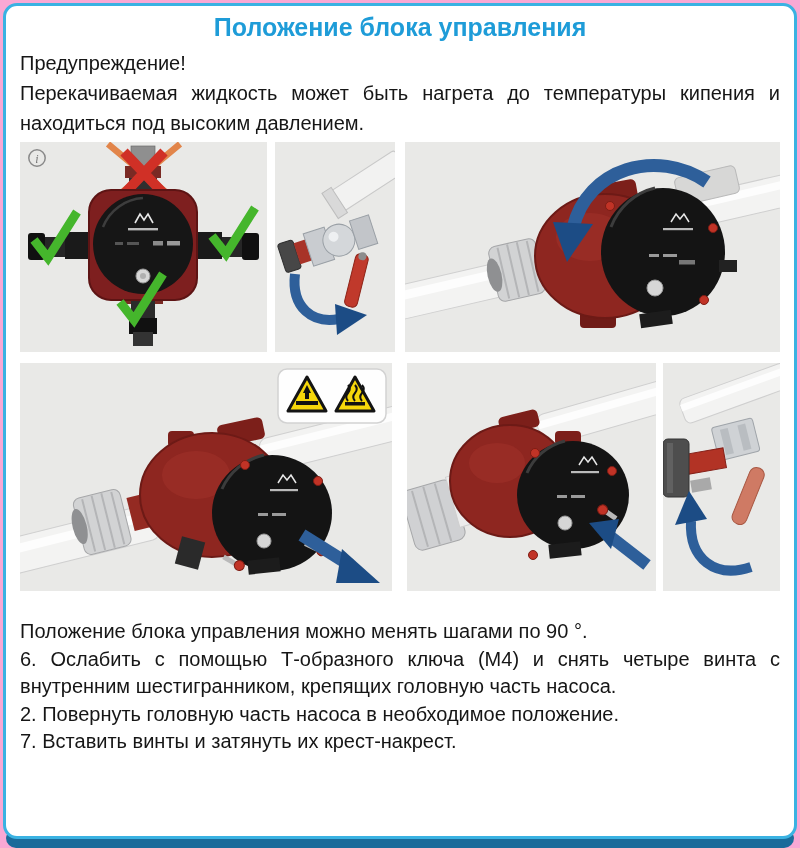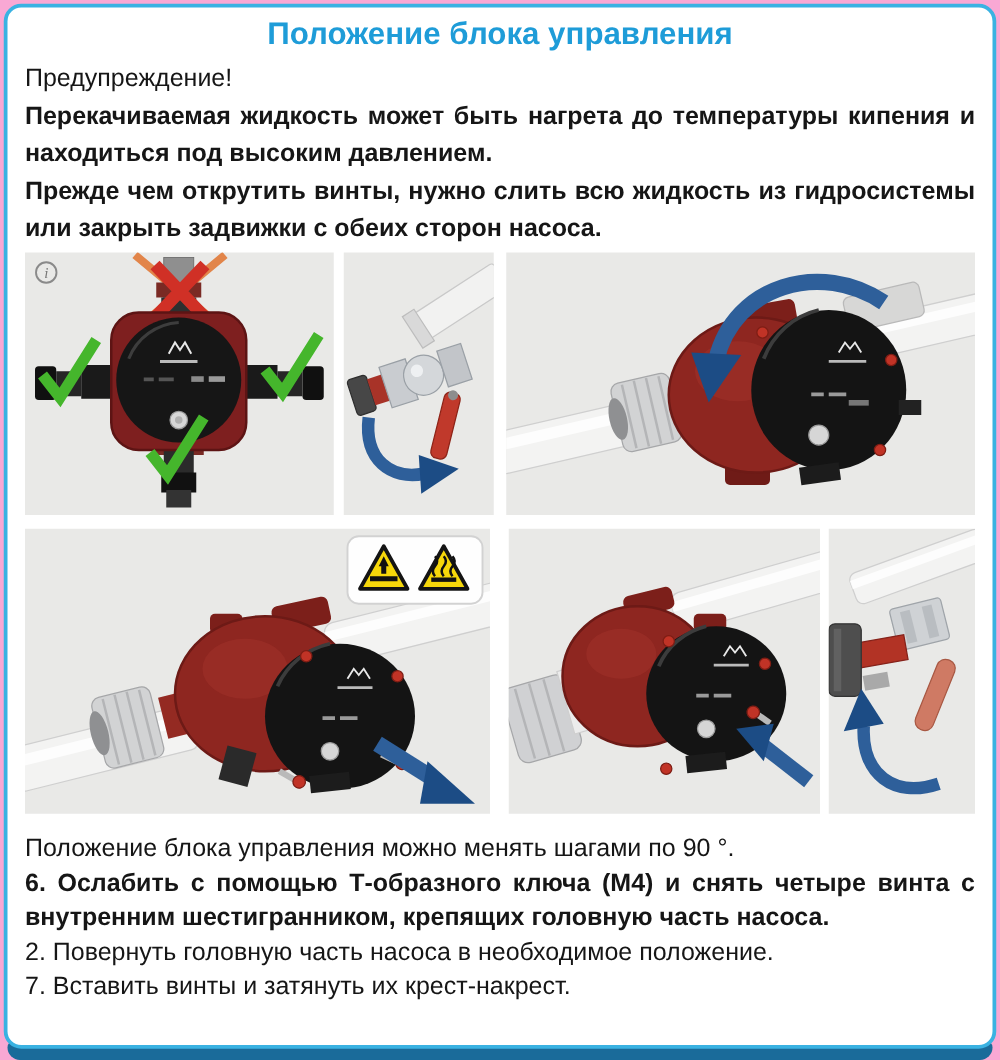--- a/index.html
+++ b/index.html
@@ -5,23 +5,23 @@
   html,body{margin:0;padding:0;background:#fff;}
   .page{position:relative;width:800px;height:848px;background:#f9a8d4;overflow:hidden;
         font-family:"Liberation Sans",sans-serif;color:#1a1a1a;}
   .footer-bar{position:absolute;left:6px;right:6px;bottom:0;height:16px;
         background:#1a6b9a;border-radius:6px 6px 10px 10px;}
   .card{position:absolute;left:3px;right:3px;top:3px;bottom:9px;background:#ffffff;
         border:3.5px solid #3ab2e2;border-radius:14px;padding:4px 14px;box-sizing:border-box;}
   h1.title{margin:3px 0 6px;text-align:center;color:#1e9cd8;font-size:25px;font-weight:700;
         letter-spacing:0;}
   p{margin:0;font-size:20px;line-height:30px;color:#161616;}
-  p.just{text-align:justify;text-align-last:left;font-weight:bold;}
+  p.just{text-align:justify;text-align-last:left;}
   .steps p{line-height:27.5px;}
-  .steps{margin-top:15px;}
+  .steps{margin-top:27px;}
   .figures{position:relative;height:449px;margin-top:4px;}
   .panel{position:absolute;background:#e9e9e7;}
   .panel svg{display:block;width:100%;height:100%;}
   .p1{left:0;top:0;width:247px;height:210px;}
   .p2{left:255px;top:0;width:120px;height:210px;}
   .p3{left:385px;top:0;width:375px;height:210px;}
   .p4{left:0;top:221px;width:372px;height:228px;}
   .p5{left:387px;top:221px;width:249px;height:228px;}
   .p6{left:643px;top:221px;width:117px;height:228px;}
 </style>
@@ -29,21 +29,20 @@
 <body>
 
 <div class="page">
   <div class="footer-bar"></div>
   <div class="card">
 
     <h1 class="title">Положение блока управления</h1>
 
     <p>Предупреждение!</p>
     <p class="just">Перекачиваемая жидкость может быть нагрета до температуры кипения и находиться под высоким давлением.</p>
-    <p class="just">Прежде чем открутить винты, нужно слить всю жидкость из гидросистемы или закрыть задвижки с обеих сторон насоса.</p>
 
     <div class="figures">
 
       <div class="panel p1">
         <svg viewBox="0 0 247 210">
           <g>
             <circle cx="17" cy="16" r="8.2" fill="none" stroke="#8a8a8a" stroke-width="1.5"></circle>
             <text x="17" y="20.5" text-anchor="middle" font-size="12" font-family="Liberation Serif, serif" font-style="italic" fill="#777">i</text>
           </g>
 

